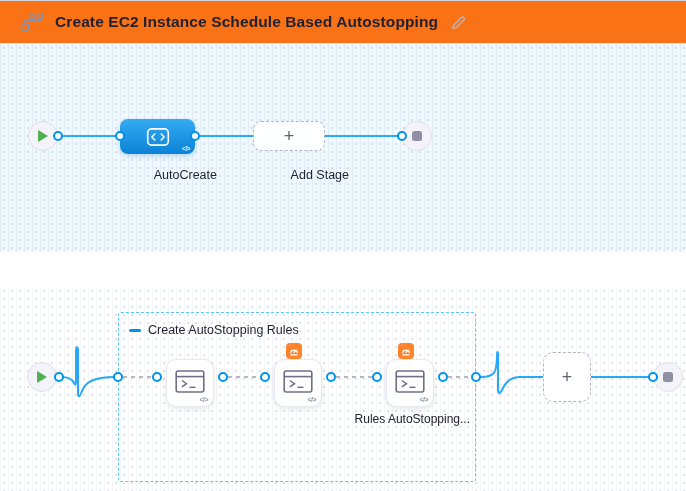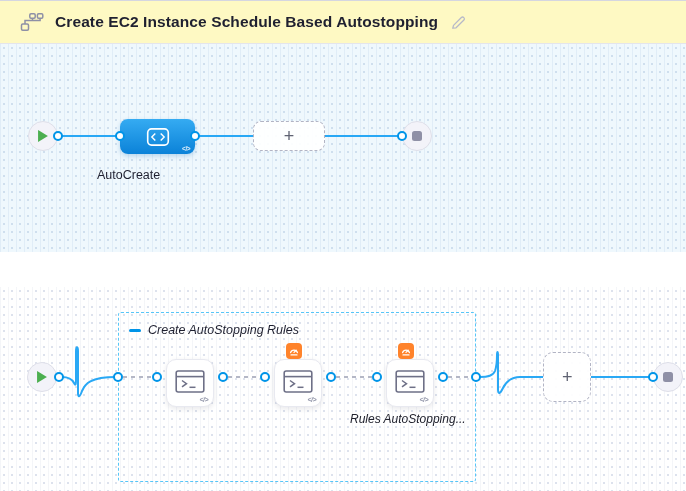--- a/index.html
+++ b/index.html
@@ -2,21 +2,21 @@
 <html style="--text_dark: #1f2030; --line_blue: #29a8f5; --port_blue: #0094e8; --stage_blue_top: #35abf2; --stage_blue_bottom: #0b82d8; --group_border_blue: #56c6f8; --play_green: #4caf50; --stop_gray: #8f90a6; --badge_orange: #ff832b; --icon_gray: #6e7087; --dash_gray: #b4b7c6;"><head>
 <meta charset="utf-8">
 <style>
   * { margin:0; padding:0; box-sizing:border-box; }
   html,body { width:686px; height:491px; overflow:hidden; background:#fff;
     font-family:"Liberation Sans", sans-serif; }
 
   
   .header {
     height:44px; display:flex; align-items:center; padding-left:20px;
-    background:#fef9c3;
+    background:#f97316;
     border-top:1px solid #d5d6e0;
     border-bottom:1px solid #e4e5ec;
   }
   .header .pipe-icon { margin-right:11px; display:flex; }
   .header h1 { font-size:15.5px; font-weight:700; color:var(--text_dark); letter-spacing:.1px; }
   .header .pencil { margin-left:12px; display:flex; cursor:pointer; }
 
   
   .canvas { position:relative; width:686px; }
   .stage-canvas {
@@ -28,39 +28,38 @@
     background-size:8px 8px;
   }
   .canvas-gap { height:35px; background:#fff; }
   .exec-canvas {
     height:204px;
     background-color:#fff;
     background-image:
       linear-gradient(90deg, rgba(205,212,226,.22) 1px, transparent 1px),
       radial-gradient(circle, #dde2ed 1px, transparent 1.3px);
     background-size:8px 8px;
-    font-style:italic;
   }
   .circle-node {
     position:absolute; width:30px; height:30px; border-radius:50%;
     background:#f3f3f9; border:1px solid #dedfe9;
     display:flex; align-items:center; justify-content:center; z-index:2;
   }
   .stop-square { width:10px; height:10px; border-radius:2.5px; background:var(--stop_gray); }
   .port {
     position:absolute; width:10px; height:10px; border-radius:50%;
     background:#fff; border:2px solid var(--port_blue); z-index:4;
   }
   .hline { position:absolute; height:2px; background:var(--line_blue); z-index:1; }
   .dashline {
     position:absolute; height:2px; z-index:1;
     background:repeating-linear-gradient(90deg, var(--dash_gray) 0 4px, transparent 4px 8px);
   }
   .node-label {
-    position:absolute; width:120px; text-align:left;
+    position:absolute; width:120px; text-align:right;
     font-size:12.5px; line-height:1.45; font-weight:500; color:var(--text_dark);
   }
   .squiggle { position:absolute; z-index:1; }
 
   
   .stage-node {
     position:absolute; left:120px; top:75px; width:75px; height:35px;
     border-radius:8px; z-index:3;
     background:linear-gradient(180deg, var(--stage_blue_top), var(--stage_blue_bottom));
     box-shadow:0 2px 5px rgba(13,110,190,.25);
@@ -160,20 +159,21 @@
   <div class="add-box" style="left:253px; top:77px; width:72px; height:30px; border-radius:8px;">
     <span class="plus">+</span>
   </div>
 
   <div class="port" style="left:397px; top:87px;"></div>
   <div class="circle-node" style="left:402px; top:77px;">
     <div class="stop-square"></div>
   </div>
 
   <div class="node-label" style="left:97px; top:122px;">AutoCreate</div>
+  <div class="node-label" style="left:229px; top:122px;">Add Stage</div>
 </div>
 
 <div class="canvas-gap"></div>
 
 <div class="canvas exec-canvas">
 
   <div class="step-group"></div>
   <div class="group-minus"></div>
   <div class="group-label">Create AutoStopping Rules</div>
 

